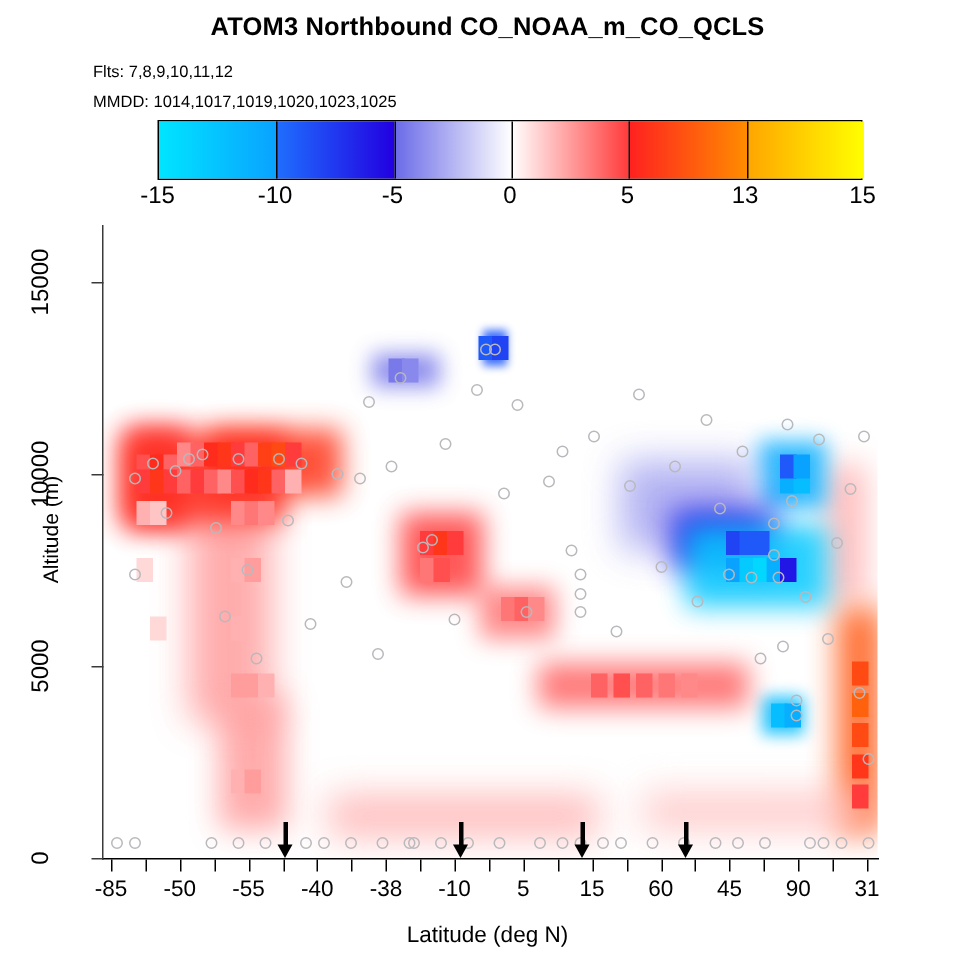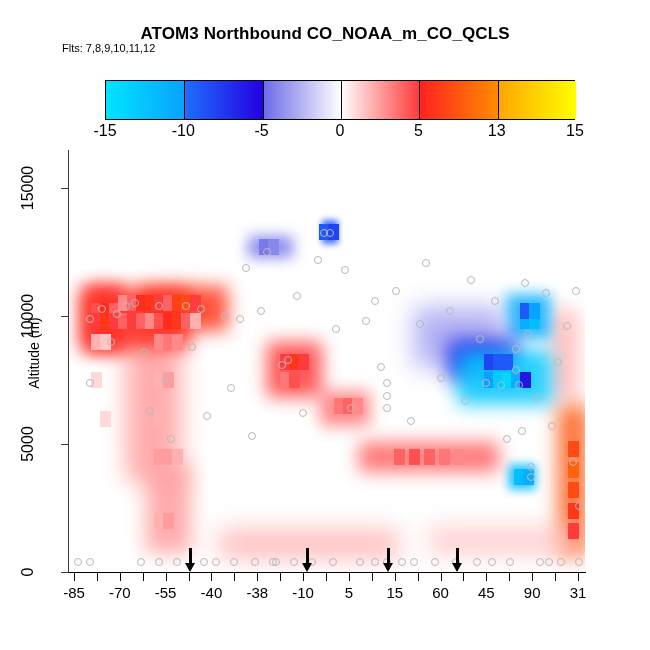--- a/index.html
+++ b/index.html
@@ -1,20 +1,20 @@
 <!DOCTYPE html>
 <html><head>
 <meta charset="utf-8">
 <style>
   html,body{margin:0;padding:0;background:#ffffff;}
   body{width:650px;height:650px;overflow:hidden;
        font-family:"Liberation Sans",sans-serif;color:#000;}
   #root{position:relative;width:650px;height:650px;}
 
-  .title{position:absolute;left:0;top:24px;width:650px;text-align:center;
+  .title{position:absolute;left:0;top:8px;width:650px;text-align:center;
          font-size:17px;font-weight:bold;letter-spacing:.1px;}
   .flts{position:absolute;left:62px;top:42px;font-size:11px;}
   .mmdd{position:absolute;left:62px;top:62px;font-size:11px;}
 
   
   #cbar-wrap{position:absolute;left:105px;top:80px;width:470px;height:40px;}
   #cbar{position:absolute;left:0;top:0;width:470px;height:40px;
         border:1px solid #000;box-sizing:border-box;}
   #cbar .seg{position:absolute;top:0;height:100%;}
   #cbar .sep{position:absolute;top:0;height:100%;width:1px;background:#000;}
@@ -49,20 +49,21 @@
       border-left:5.5px solid transparent;border-right:5.5px solid transparent;
       border-top:9px solid #000;}
 </style>
 </head>
 <body>
 
 <div id="root">
 
   <div class="title">ATOM3 Northbound CO_NOAA_m_CO_QCLS</div>
   <div class="flts">Flts: 7,8,9,10,11,12</div>
+  <div class="mmdd">MMDD: 1014,1017,1019,1020,1023,1025</div>
 
   <div id="cbar-wrap">
     <div id="cbar">
         <div class="seg" style="left: 0px; width: 78.3333px; background: linear-gradient(to right, rgb(0, 229, 255), rgb(10, 162, 255));"></div>
         <div class="seg" style="left: 78.3333px; width: 78.3333px; background: linear-gradient(to right, rgb(31, 111, 255), rgb(34, 0, 224));"></div>
         <div class="seg" style="left: 156.667px; width: 78.3333px; background: linear-gradient(to right, rgb(106, 106, 232), rgb(255, 255, 255));"></div>
         <div class="seg" style="left: 235px; width: 78.3333px; background: linear-gradient(to right, rgb(255, 255, 255), rgb(255, 59, 59));"></div>
         <div class="seg" style="left: 313.333px; width: 78.3333px; background: linear-gradient(to right, rgb(255, 32, 32), rgb(255, 140, 0));"></div>
         <div class="seg" style="left: 391.667px; width: 78.3333px; background: linear-gradient(to right, rgb(255, 165, 0), rgb(255, 255, 0));"></div>
         <div class="sep" style="left: 78.3333px;"></div>
@@ -287,21 +288,21 @@
       <div class="ylab" style="left: 0px; top: 435.121px; width: 56px; text-align: center;">5000</div>
       <div class="ytick" style="top: 316.242px;"></div>
       <div class="ylab" style="left: 0px; top: 307.242px; width: 56px; text-align: center;">10000</div>
       <div class="ytick" style="top: 188.364px;"></div>
       <div class="ylab" style="left: 0px; top: 179.364px; width: 56px; text-align: center;">15000</div>
     </div>
   <div id="xticks">
       <div class="xtick" style="left: 74px;"></div>
       <div class="xlab" style="left: 74px;">-85</div>
       <div class="xtick" style="left: 119.818px;"></div>
-      <div class="xlab" style="left: 119.818px;">-70</div>
+      <div class="xlab" style="left: 119.818px;">-50</div>
       <div class="xtick" style="left: 165.636px;"></div>
       <div class="xlab" style="left: 165.636px;">-55</div>
       <div class="xtick" style="left: 211.455px;"></div>
       <div class="xlab" style="left: 211.455px;">-40</div>
       <div class="xtick" style="left: 257.273px;"></div>
       <div class="xlab" style="left: 257.273px;">-38</div>
       <div class="xtick" style="left: 303.091px;"></div>
       <div class="xlab" style="left: 303.091px;">-10</div>
       <div class="xtick" style="left: 348.909px;"></div>
       <div class="xlab" style="left: 348.909px;">5</div>
@@ -336,14 +337,15 @@
       </div>
       <div class="arrow" style="left: 387px; top: 548px; height: 16px;">
         <div class="head"></div>
       </div>
       <div class="arrow" style="left: 456px; top: 548px; height: 16px;">
         <div class="head"></div>
       </div>
     </div>
 
   <div class="ytitle">Altitude (m)</div>
+  <div class="xtitle">Latitude (deg N)</div>
 
 </div>
 
 </body></html>

